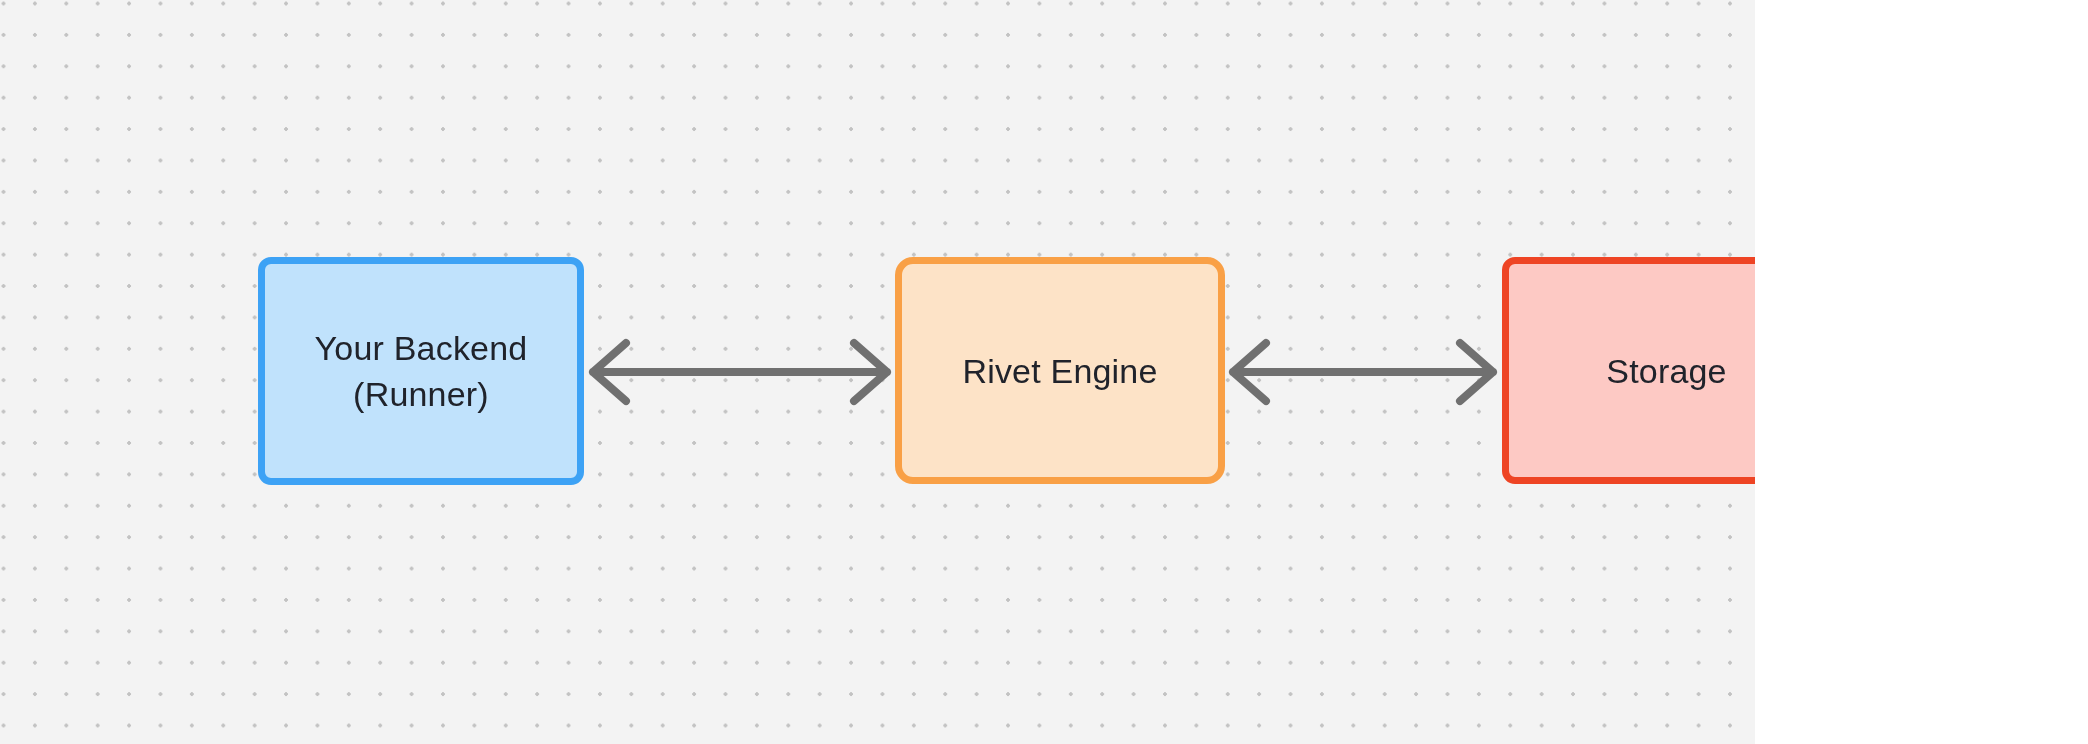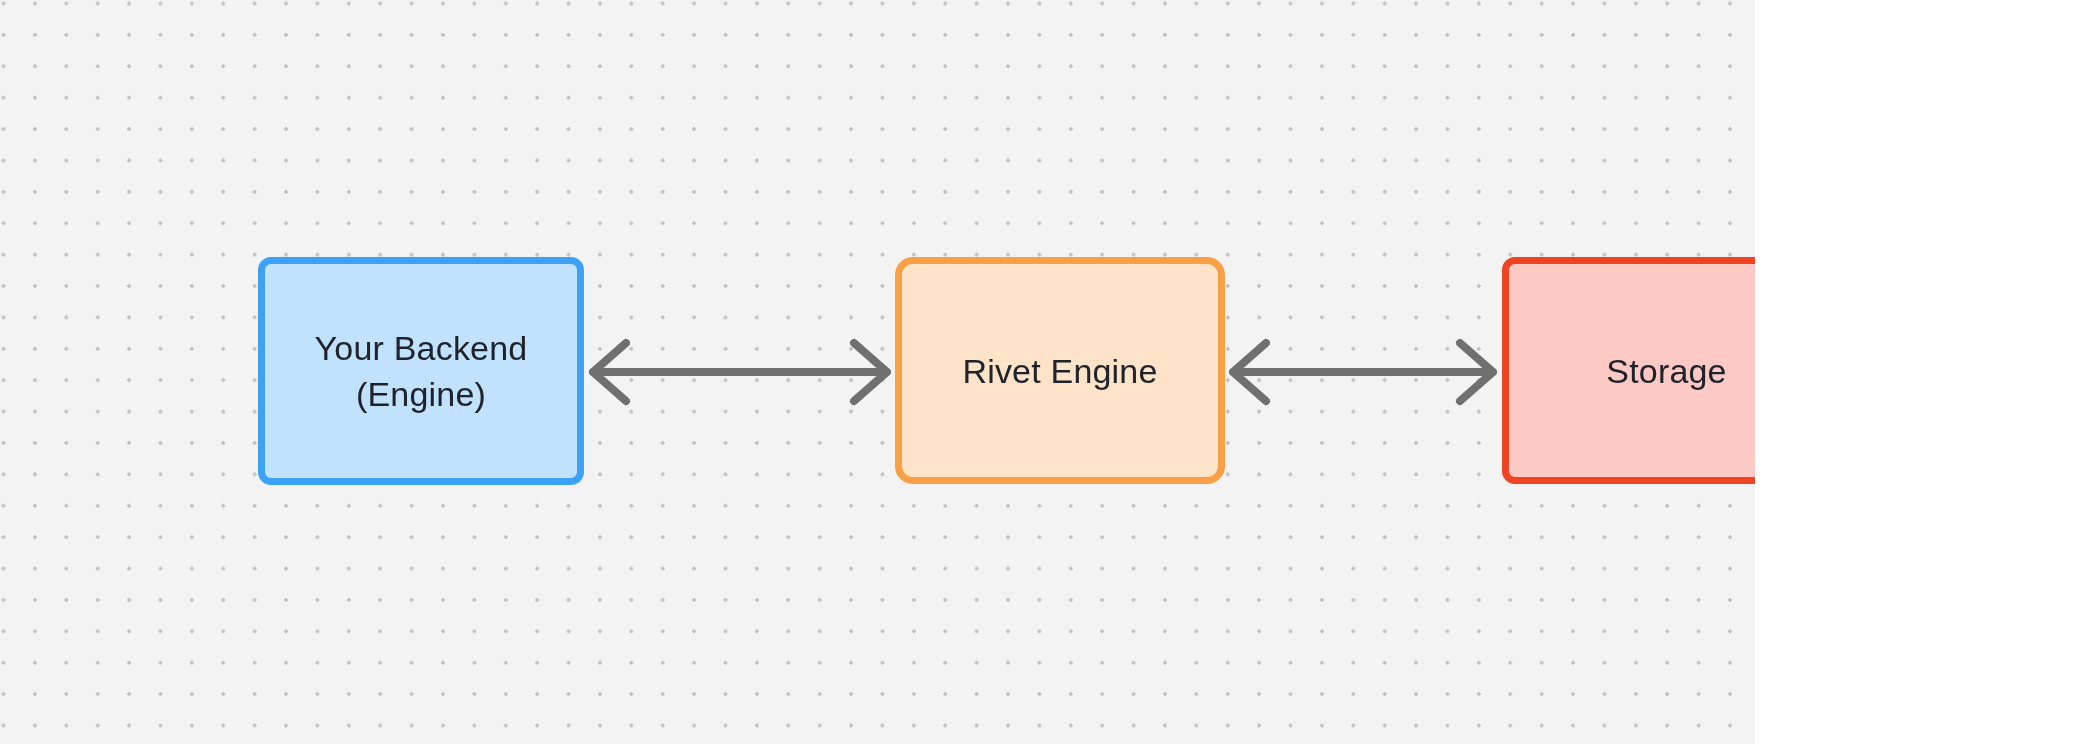--- a/index.html
+++ b/index.html
@@ -78,21 +78,21 @@
   .edge-2 { left: 1225px; }
 </style>
 </head>
 <body>
 
 <div class="canvas">
 
   <div class="node node-backend">
     <div class="node-label">
       <span>Your Backend</span>
-      <span>(Engine)</span>
+      <span>(Runner)</span>
     </div>
   </div>
 
   <svg class="edge edge-1" width="310" height="76" viewBox="0 0 310 76">
     <path fill="none" stroke-width="8" stroke-linecap="round" stroke-linejoin="round" d="M41 9 L8 38 L41 67 M8 38 L302 38 M269 9 L302 38 L269 67" stroke="#707070"></path>
   </svg>
 
   <div class="node node-engine">
     <div class="node-label">
       <span>Rivet Engine</span>

